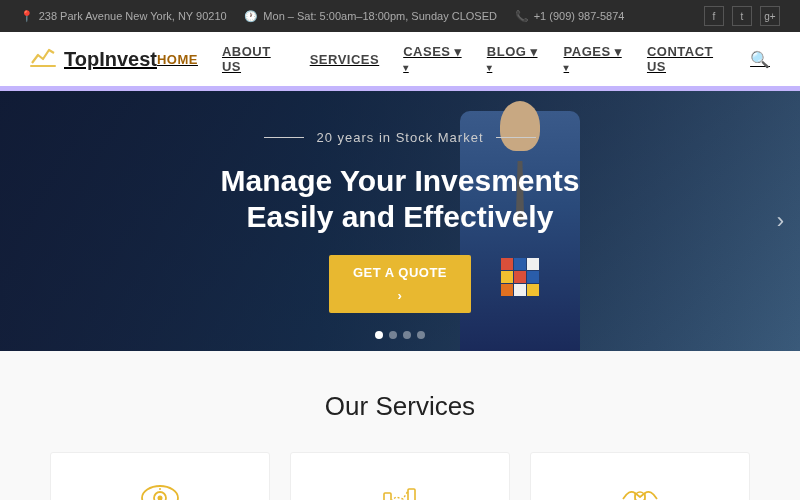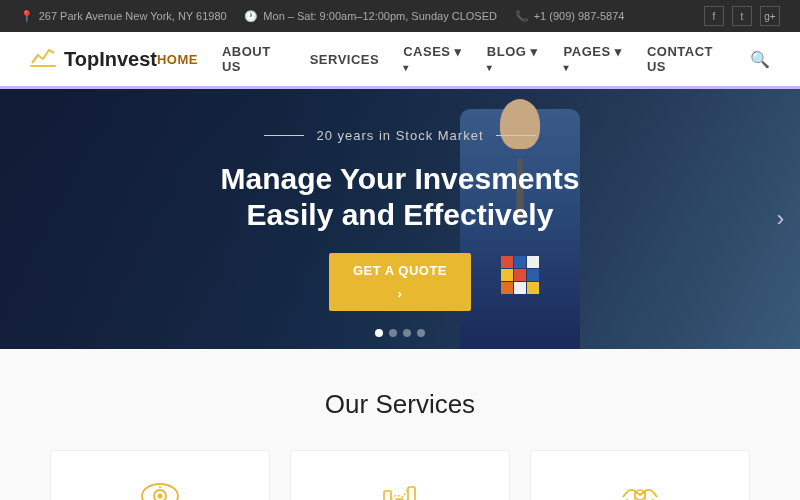--- a/index.html
+++ b/index.html
@@ -26,22 +26,23 @@
       color: #aaa; font-size: 10px; cursor: pointer;
     }
 
     
     .navbar {
       background: #fff;
       display: flex;
       align-items: center;
       justify-content: flex-start;
       padding: 12px 30px;
-      border-bottom: 3px solid #c4b5fd;
+      border-bottom: 5px solid #c4b5fd;
       box-shadow: 0 1px 4px rgba(0,0,0,0.06);
+      text-decoration: underline;
     }
     .logo { display: flex; align-items: center; gap: 8px; font-size: 20px; font-weight: bold; color: #222; }
     .logo-icon { color: #e8c250; font-size: 22px; }
     .nav-links { display: flex; gap: 24px; align-items: center; font-size: 13px; font-weight: 600; }
     .nav-link { text-decoration: none; color: #444; text-transform: uppercase; letter-spacing: 0.5px; cursor: pointer; }
     .nav-link.active { color: #a16207; }
     .nav-link.has-arrow::after { content: ' ▾'; font-size: 10px; }
     .nav-search { font-size: 16px; color: #444; cursor: pointer; }
 
     
@@ -212,25 +213,25 @@
       display: block;
     }
   </style>
 </head>
 <body>
 
 <div class="topbar">
   <div class="topbar-left">
     <div class="topbar-item">
       <span class="topbar-icon">📍</span>
-      <span>267 Park Avenue New York, NY 61980</span>
+      <span>238 Park Avenue New York, NY 90210</span>
     </div>
     <div class="topbar-item">
       <span class="topbar-icon">🕐</span>
-      <span>Mon – Sat: 9:00am–12:00pm, Sunday CLOSED</span>
+      <span>Mon – Sat: 5:00am–18:00pm, Sunday CLOSED</span>
     </div>
     <div class="topbar-item">
       <span class="topbar-icon">📞</span>
       <span>+1 (909) 987-5874</span>
     </div>
   </div>
   <div class="topbar-right">
     <div class="social-icons">
       <div class="social-icon">f</div>
       <div class="social-icon">t</div>

